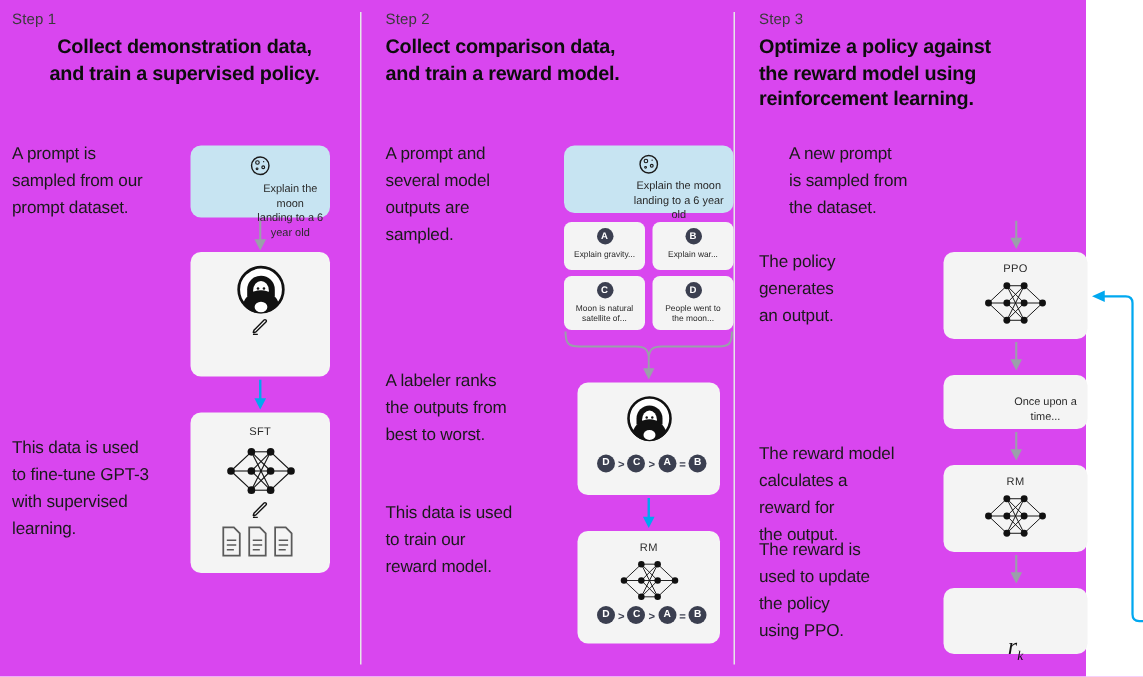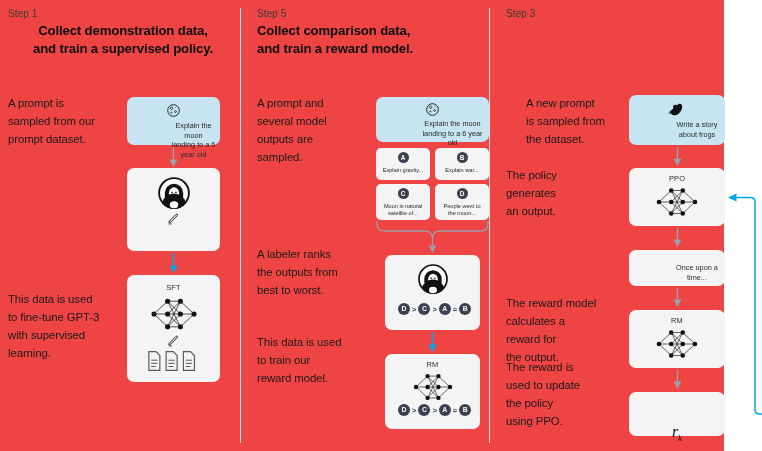--- a/index.html
+++ b/index.html
@@ -7,21 +7,21 @@
     margin: 0; padding: 0;
     width: 762px; height: 451px;
     background: #ffffff;
     font-family: "Liberation Sans", sans-serif;
     color: #1a1a1a;
     overflow: hidden;
   }
   #root {
     position: relative;
     width: 724px; height: 451px;
-    background: #ef4444;
+    background: #d946ef;
   }
 
   
   .col { position: absolute; top: 0; height: 451px; }
   #col1 { left: 0;   width: 240px; }
   #col2 { left: 249px; width: 240px; }
   #col3 { left: 498px; width: 264px; }
 
   .divider {
     position: absolute;
@@ -259,21 +259,21 @@
             <line x1="51" y1="13" x2="59" y2="13"></line>
               <line x1="51" y1="17" x2="59" y2="17"></line>
               <line x1="51" y1="21" x2="57" y2="21"></line>
           </g>
         </svg>
       </span>
     </div>
   </div>
 
   <div class="col" id="col2">
-    <div class="step-label">Step 5</div>
+    <div class="step-label">Step 2</div>
     <div class="step-title" style="white-space:pre-line;">Collect comparison data,
 and train a reward model.</div>
 
     <div class="copy" style="top: 94px; white-space: pre-line;">A prompt and
 several model
 outputs are
 sampled.</div>
     <div class="copy" style="top: 245px; white-space: pre-line;">A labeler ranks
 the outputs from
 best to worst.</div>
@@ -392,46 +392,39 @@
         <span class="rank-op">&gt;</span>
         <span class="chip">A</span>
         <span class="rank-op">=</span>
         <span class="chip">B</span>
       </div>
     </div>
   </div>
 
   <div class="col" id="col3">
     <div class="step-label">Step 3</div>
+    <div class="step-title" style="white-space:pre-line;">Optimize a policy against
+the reward model using
+reinforcement learning.</div>
 
     <div class="copy w3" style="top: 94px; white-space: pre-line; margin-left: 20px;">A new prompt
 is sampled from
 the dataset.</div>
     <div class="copy w3" style="top: 166px; white-space: pre-line;">The policy
 generates
 an output.</div>
     <div class="copy w3" style="top: 294px; white-space: pre-line;">The reward model
 calculates a
 reward for
 the output.</div>
     <div class="copy w3" style="top: 358px; white-space: pre-line;">The reward is
 used to update
 the policy
 using PPO.</div>
 
-    <div class="box blue" style="left:131px; top:95px; width:96px; height:50px;">
-      <span style="position:absolute;left:0;right:0;top:5px;text-align:center;">
-        <svg width="22" height="16" viewBox="0 0 32 24" style="display:inline-block;">
-          <path d="M7 17c-1.5 0-3 .6-4.2 1.8.9-.4 2-.5 2.9-.2C4.5 19.2 3.4 20.2 3 21.4c1.2-1 2.4-1.5 3.8-1.6 1.2 3 4.6 3.6 7.4 2.9 3.2-.8 5.7-3 7.4-5.7 1.1-1.8 2-3.9 2.2-6 .1-1.3-.1-2.6-.8-3.6-.9-1.4-2.5-2-4-1.6-1.2.3-2.1 1.2-2.6 2.3-.9-.9-2.2-1.3-3.4-1-1.4.3-2.5 1.4-2.9 2.8-.3 1.1-.1 2.3.4 3.3-1.6.5-3 1.6-3.8 3-.2.4-.4.8-.7 1.2C5.5 17.4 6.2 17 7 17z" fill="#111"></path>
-          <circle cx="21.8" cy="8.2" r="1.5" fill="#111"></circle>
-        </svg>
-      </span>
-      <div class="box-caption" style="top:25px; white-space:pre-line;">Write a story
-about frogs</div>
-    </div>
 
     <div class="arrow" style="left:174px; top:147px;">
       <svg width="11" height="20">
           <line x1="5.5" y1="0" x2="5.5" y2="12" stroke="#9aa0aa" stroke-width="1.4"></line>
           <polygon points="5.5,19 1.6,11.5 9.4,11.5" fill="#9aa0aa"></polygon>
         </svg>
     </div>
 
     <div class="box" style="left:131px; top:168px; width:96px; height:58px;">
       <div class="box-title" style="top:6px;">PPO</div>

